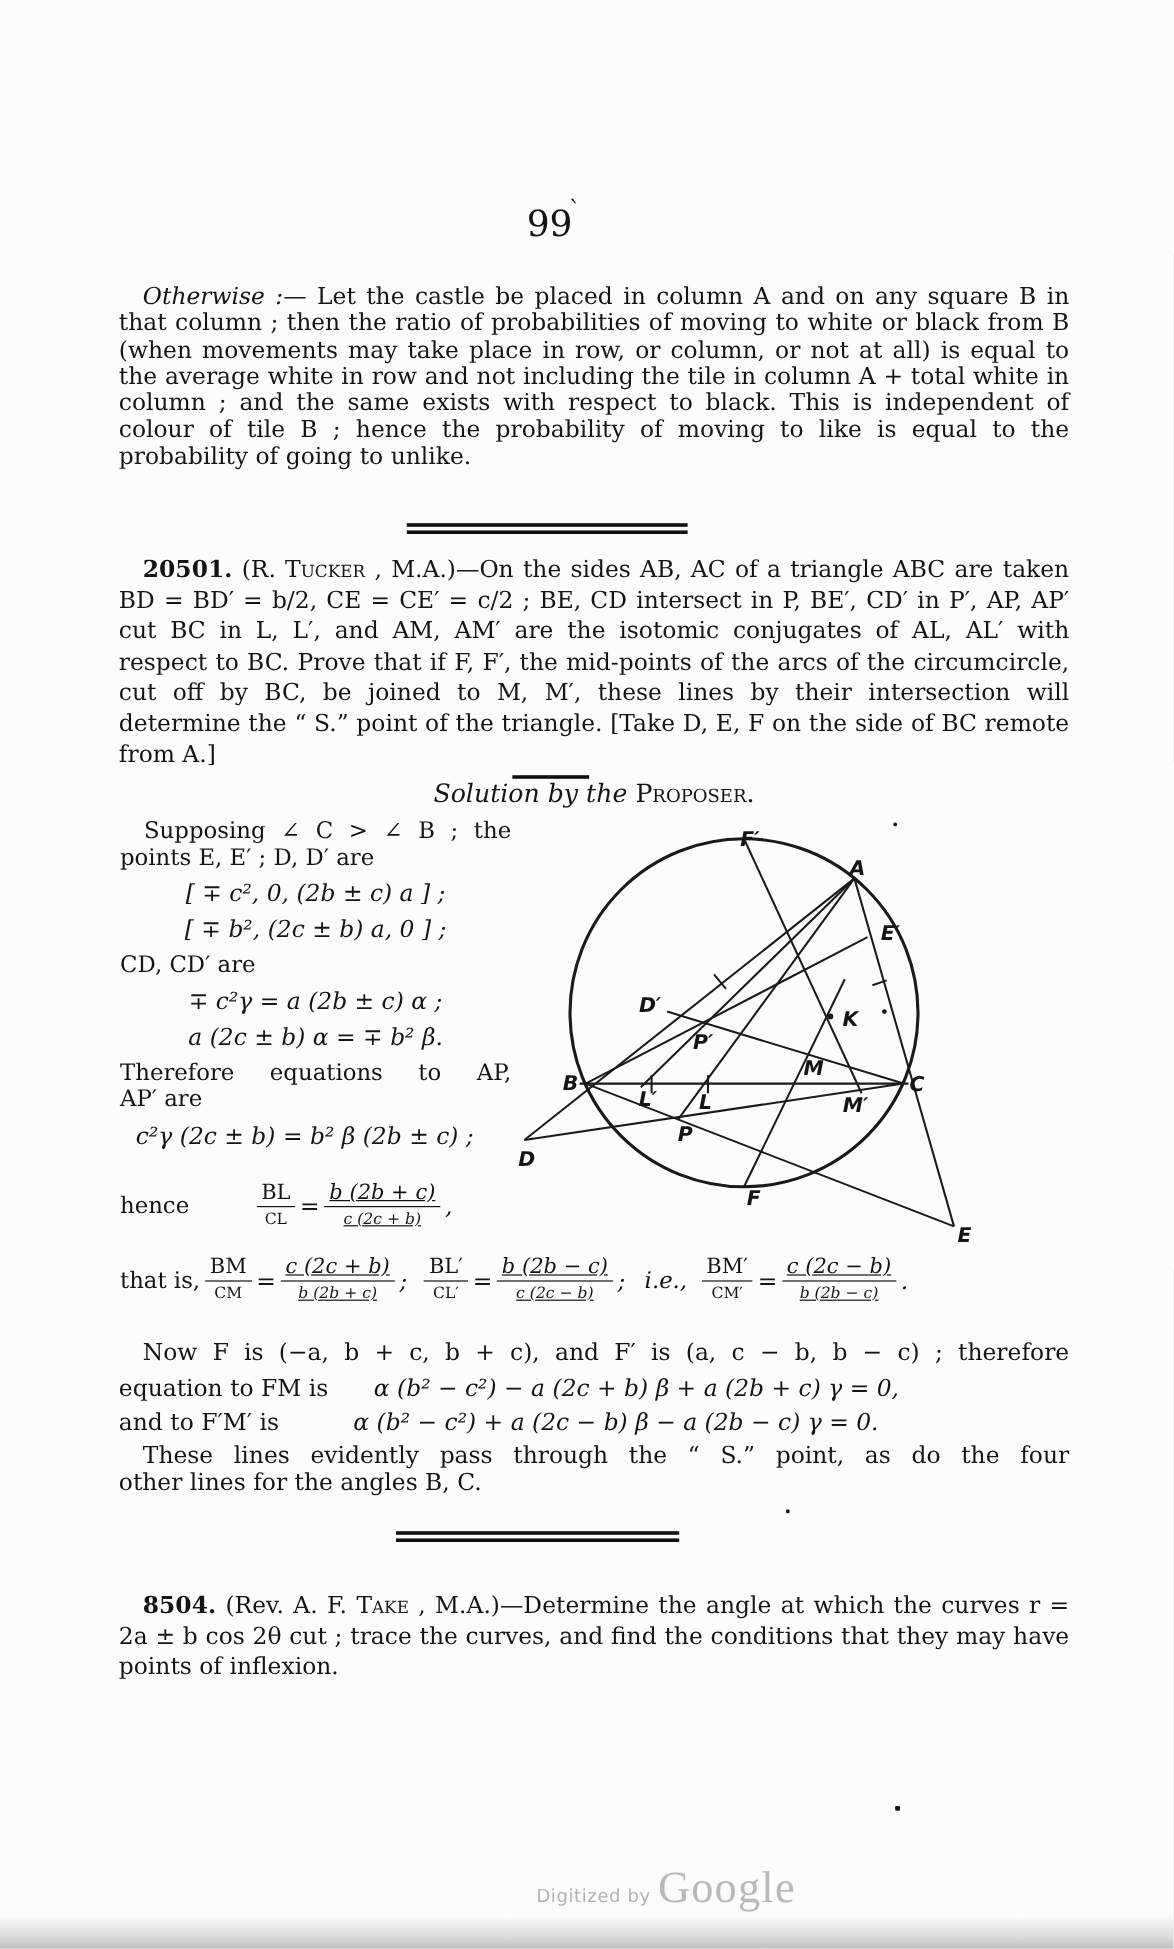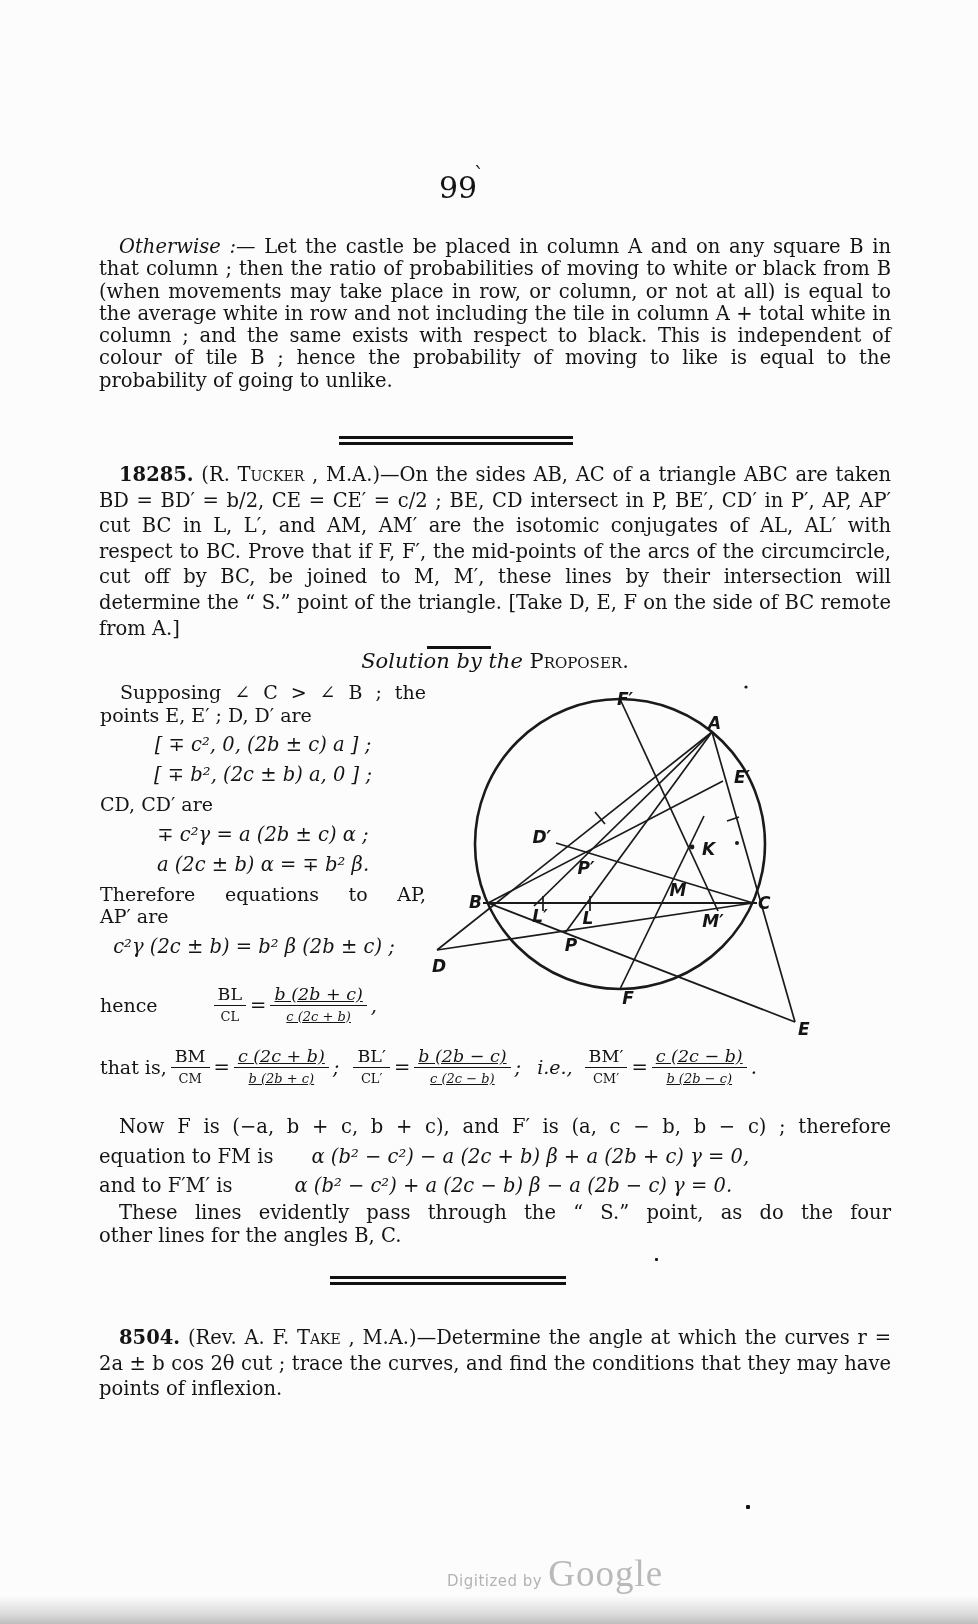--- a/index.html
+++ b/index.html
@@ -46,21 +46,21 @@
   <div class="abs" style="left:474px; top:163px; font-size:20px;">`</div>
 
   <div class="abs para indent" style="left:99px; top:236px; width:792px;">
     <span class="it">Otherwise :—</span>
     <span>Let the castle be placed in column A and on any square B in that column ; then the ratio of probabilities of moving to white or black from B (when movements may take place in row, or column, or not at all) is equal to the average white in row and not including the tile in column A + total white in column ; and the same exists with respect to black.  This is independent of colour of tile B ; hence the probability of moving to like is equal to the probability of going to unlike.</span>
   </div>
 
   <div class="abs rule-double" style="left:339px; top:436px; width:234px;"></div>
 
   <div class="abs para wide-lead indent" style="left:99px; top:462px; width:792px;">
-    <span class="bold">18285.</span>
+    <span class="bold">20501.</span>
     <span>  (R. </span>
     <span class="sc">Tucker</span>
     <span>, M.A.)—On the sides AB, AC of a triangle ABC are taken BD = BD′ = b/2, CE = CE′ = c/2 ; BE, CD intersect in P, BE′, CD′ in P′, AP, AP′ cut BC in L, L′, and AM, AM′ are the isotomic conjugates of AL, AL′ with respect to BC.  Prove that if F, F′, the mid-points of the arcs of the circumcircle, cut off by BC, be joined to M, M′, these lines by their intersection will determine the “ S.” point of the triangle.  [Take D, E, F on the side of BC remote from A.]</span>
   </div>
 
   <div class="abs rule-single" style="left:427px; top:646px; width:64px;"></div>
 
   <div class="abs" style="left:100px; top:649px; width:790px; text-align:center; font-size:21px;">
     <span class="it">Solution by the </span>
     <span class="sc">Proposer.</span>

